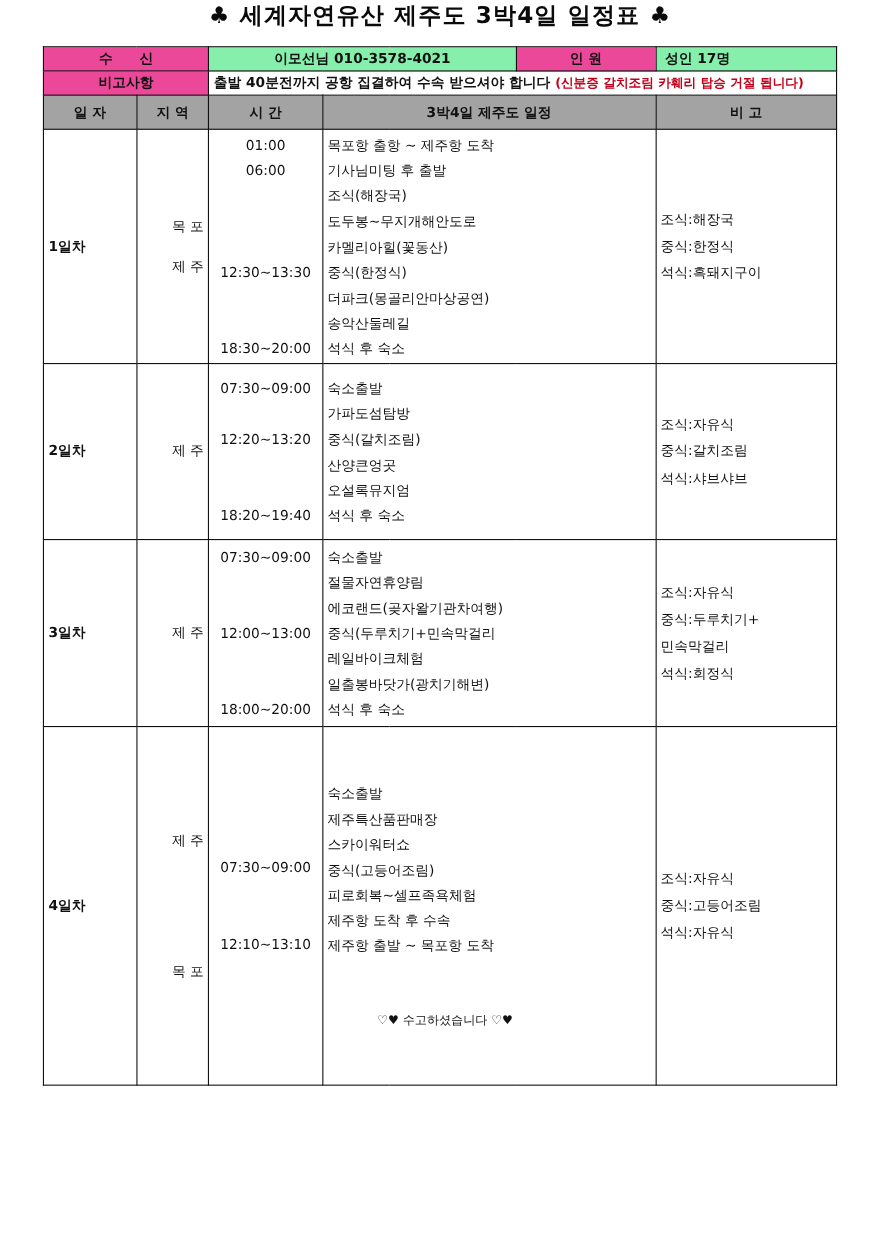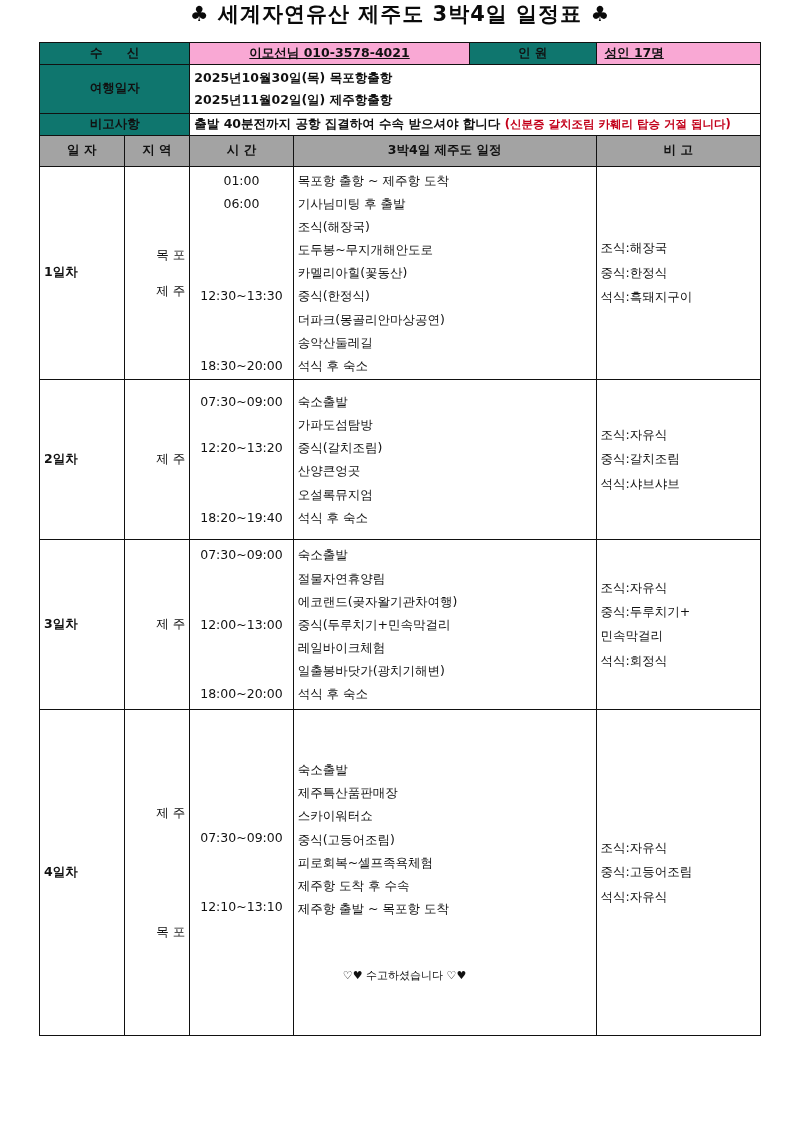--- a/index.html
+++ b/index.html
@@ -28,35 +28,34 @@
   .doc td{
     border:1px solid #111;
     padding:2px 4px;
     font-size:12.5px;
     vertical-align:middle;
   }
   .lbl{
     text-align:center;
     font-weight:bold;
     font-size:13px;
-    background:#0f766e;
+    background:#ec4899;
     white-space:nowrap;
   }
   .lbl-wide{letter-spacing:10px;text-indent:10px;}
   .val{
     font-weight:bold;
     font-size:13px;
     padding-left:8px;
   }
   .val-c{
     font-weight:bold;
     font-size:13.5px;
     text-align:center;
-    background:#f9a8d4;
-    text-decoration:underline;
+    background:#86efac;
   }
   .note-red{color:#c3001a;font-weight:bold;font-size:11.5px;}
   .colhdr{
     background:#a3a3a3;
     text-align:center;
     font-weight:bold;
     font-size:13.5px;
     height:26px;
   }
   .daycell{
@@ -116,27 +115,20 @@
     </colgroup>
 
     <tbody>
         <tr>
       <td class="lbl lbl-wide" colspan="2">수    신</td>
       <td class="val-c" colspan="3">이모선님 010-3578-4021</td>
       <td class="lbl">인   원</td>
       <td class="val-c" style="text-align:left;padding-left:8px;">성인 17명</td>
     </tr>
 
-    <tr>
-      <td class="lbl" colspan="2">여행일자</td>
-      <td class="val" colspan="5" style="line-height:1.75;">
-        <div>2025년10월30일(목) 목포항출항</div>
-        <div>2025년11월02일(일) 제주항출항</div>
-      </td>
-    </tr>
 
 
 
     <tr>
       <td class="lbl" colspan="2">비고사항</td>
       <td class="val" colspan="5">
         <span>출발 40분전까지 공항 집결하여 수속 받으셔야 합니다</span>
         <span class="note-red">(신분증 갈치조림 카훼리 탑승 거절 됩니다)</span>
       </td>
     </tr>

